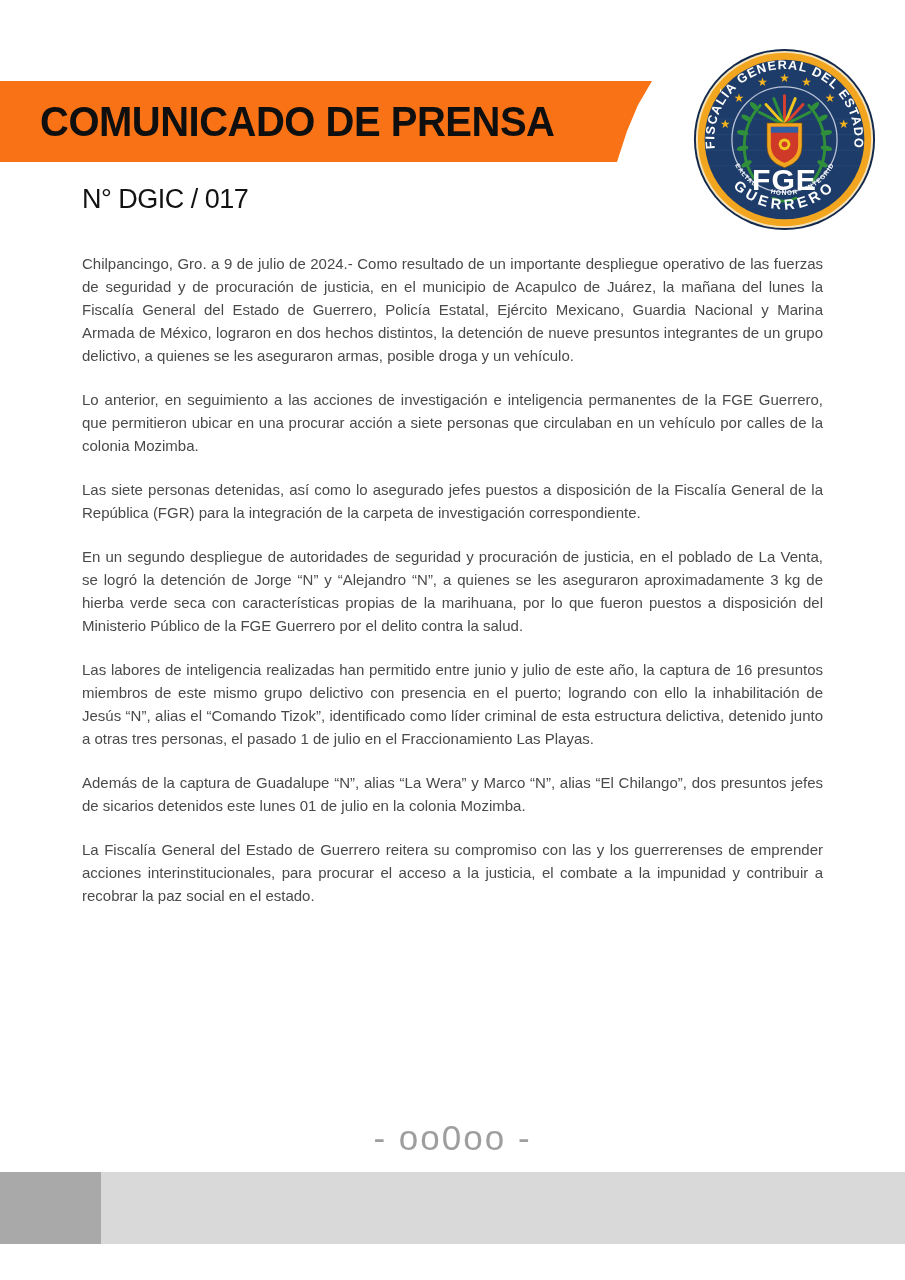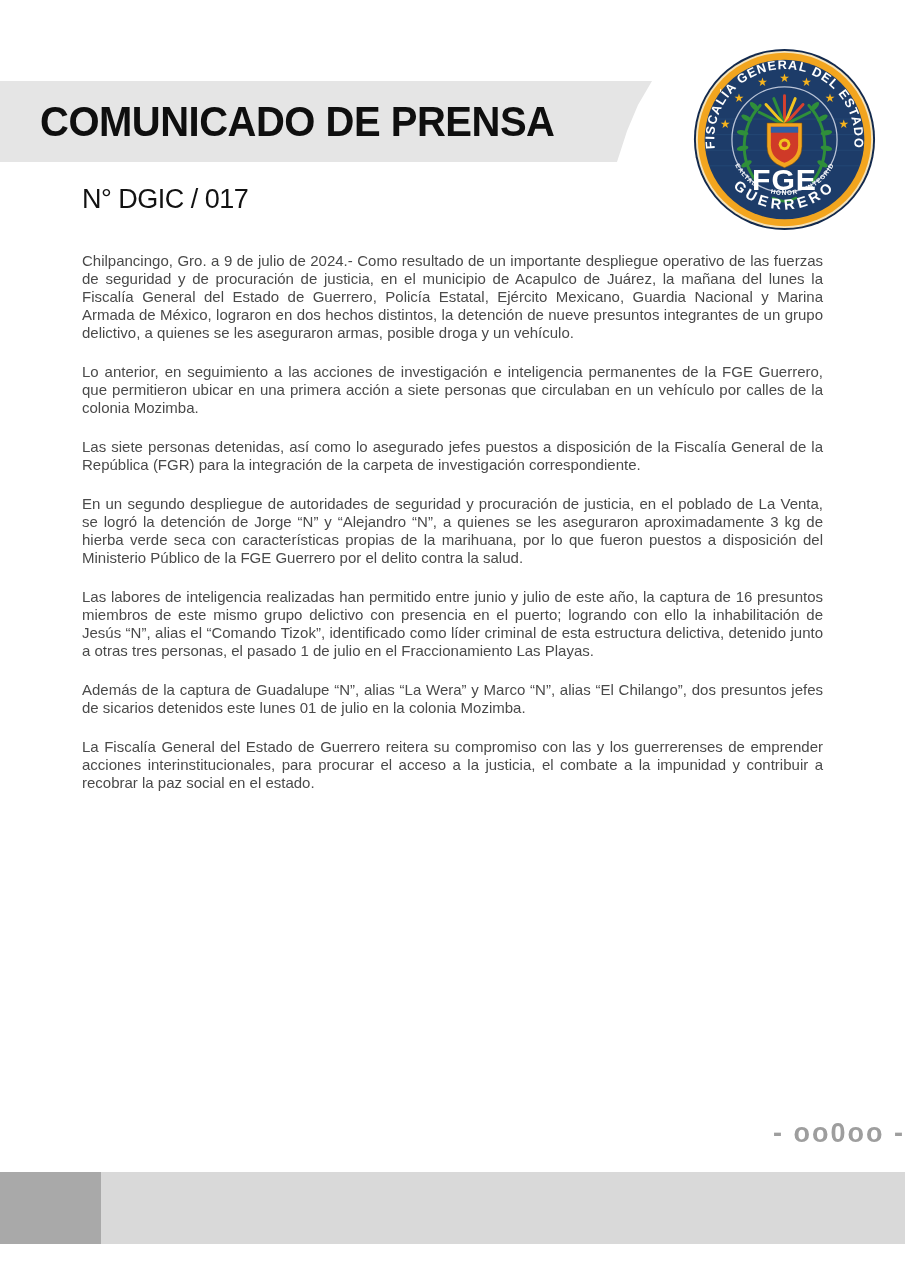--- a/index.html
+++ b/index.html
@@ -11,21 +11,21 @@
     background: #ffffff;
     font-family: "Liberation Sans", sans-serif;
     overflow: hidden;
   }
 
   
   .banner {
     position: absolute;
     top: 81px; left: 0;
     width: 652px; height: 81px;
-    background: #e5e5e5;
+    background: #f97316;
     clip-path: polygon(0 0, 100% 0, 97.85% 29.6%, 96.17% 61.7%, 94.63% 100%, 0 100%);
     display: flex;
     align-items: center;
     box-sizing: border-box;
     padding-left: 40px;
   }
   .banner h1 {
     margin: 0;
     font-size: 40px;
     font-weight: bold;
@@ -55,32 +55,32 @@
 
   
   .content {
     position: absolute;
     top: 252px; left: 82px;
     width: 741px;
   }
   .content p {
     margin: 0 0 21px 0;
     font-size: 15px;
-    line-height: 18px;
+    line-height: 23px;
     text-align: justify;
     color: #4a4a4a;
   }
 
   .closing {
     position: absolute;
     top: 1118px; left: 0;
     width: 100%;
-    text-align: right;
-    font-size: 27px;
-    font-weight: bold;
+    text-align: center;
+    font-size: 35px;
+    font-weight: normal;
     letter-spacing: 2px;
     color: #9e9e9e;
   }
 
   
   .footer {
     position: absolute;
     top: 1172px; left: 0;
     width: 905px; height: 72px;
     background: #d9d9d9;
@@ -184,21 +184,21 @@
 
       <text class="seal-arc-text"><textPath href="#arcTop" startOffset="50%" text-anchor="middle">FISCALÍA GENERAL DEL ESTADO</textPath></text>
       <text class="seal-bottom-text"><textPath href="#arcBottom" startOffset="50%" text-anchor="middle">GUERRERO</textPath></text>
     </svg>
   </div>
 
   <div class="doc-number">N° DGIC / 017</div>
 
   <main class="content">
     <p>Chilpancingo, Gro. a 9 de julio de 2024.- Como resultado de un importante despliegue operativo de las fuerzas de seguridad y de procuración de justicia, en el municipio de Acapulco de Juárez, la mañana del lunes la Fiscalía General del Estado de Guerrero, Policía Estatal, Ejército Mexicano, Guardia Nacional y Marina Armada de México, lograron en dos hechos distintos, la detención de nueve presuntos integrantes de un grupo delictivo, a quienes se les aseguraron armas, posible droga y un vehículo.</p>
-    <p>Lo anterior, en seguimiento a las acciones de investigación e inteligencia permanentes de la FGE Guerrero, que permitieron ubicar en una primera acción a siete personas que circulaban en un vehículo por calles de la colonia Mozimba.</p>
+    <p>Lo anterior, en seguimiento a las acciones de investigación e inteligencia permanentes de la FGE Guerrero, que permitieron ubicar en una procurar acción a siete personas que circulaban en un vehículo por calles de la colonia Mozimba.</p>
     <p>Las siete personas detenidas, así como lo asegurado jefes puestos a disposición de la Fiscalía General de la República (FGR) para la integración de la carpeta de investigación correspondiente.</p>
     <p>En un segundo despliegue de autoridades de seguridad y procuración de justicia, en el poblado de La Venta, se logró la detención de Jorge “N” y “Alejandro “N”, a quienes se les aseguraron aproximadamente 3 kg de hierba verde seca con características propias de la marihuana, por lo que fueron puestos a disposición del Ministerio Público de la FGE Guerrero por el delito contra la salud.</p>
     <p>Las labores de inteligencia realizadas han permitido entre junio y julio de este año, la captura de 16 presuntos miembros de este mismo grupo delictivo con presencia en el puerto; logrando con ello la inhabilitación de Jesús “N”, alias el “Comando Tizok”, identificado como líder criminal de esta estructura delictiva, detenido junto a otras tres personas, el pasado 1 de julio en el Fraccionamiento Las Playas.</p>
     <p>Además de la captura de Guadalupe “N”, alias “La Wera” y Marco “N”, alias “El Chilango”, dos presuntos jefes de sicarios detenidos este lunes 01 de julio en la colonia Mozimba.</p>
     <p>La Fiscalía General del Estado de Guerrero reitera su compromiso con las y los guerrerenses de emprender acciones interinstitucionales, para procurar el acceso a la justicia, el combate a la impunidad y contribuir a recobrar la paz social en el estado.</p>
   </main>
 
   <div class="closing">- oo0oo -</div>
 
   <footer class="footer">

